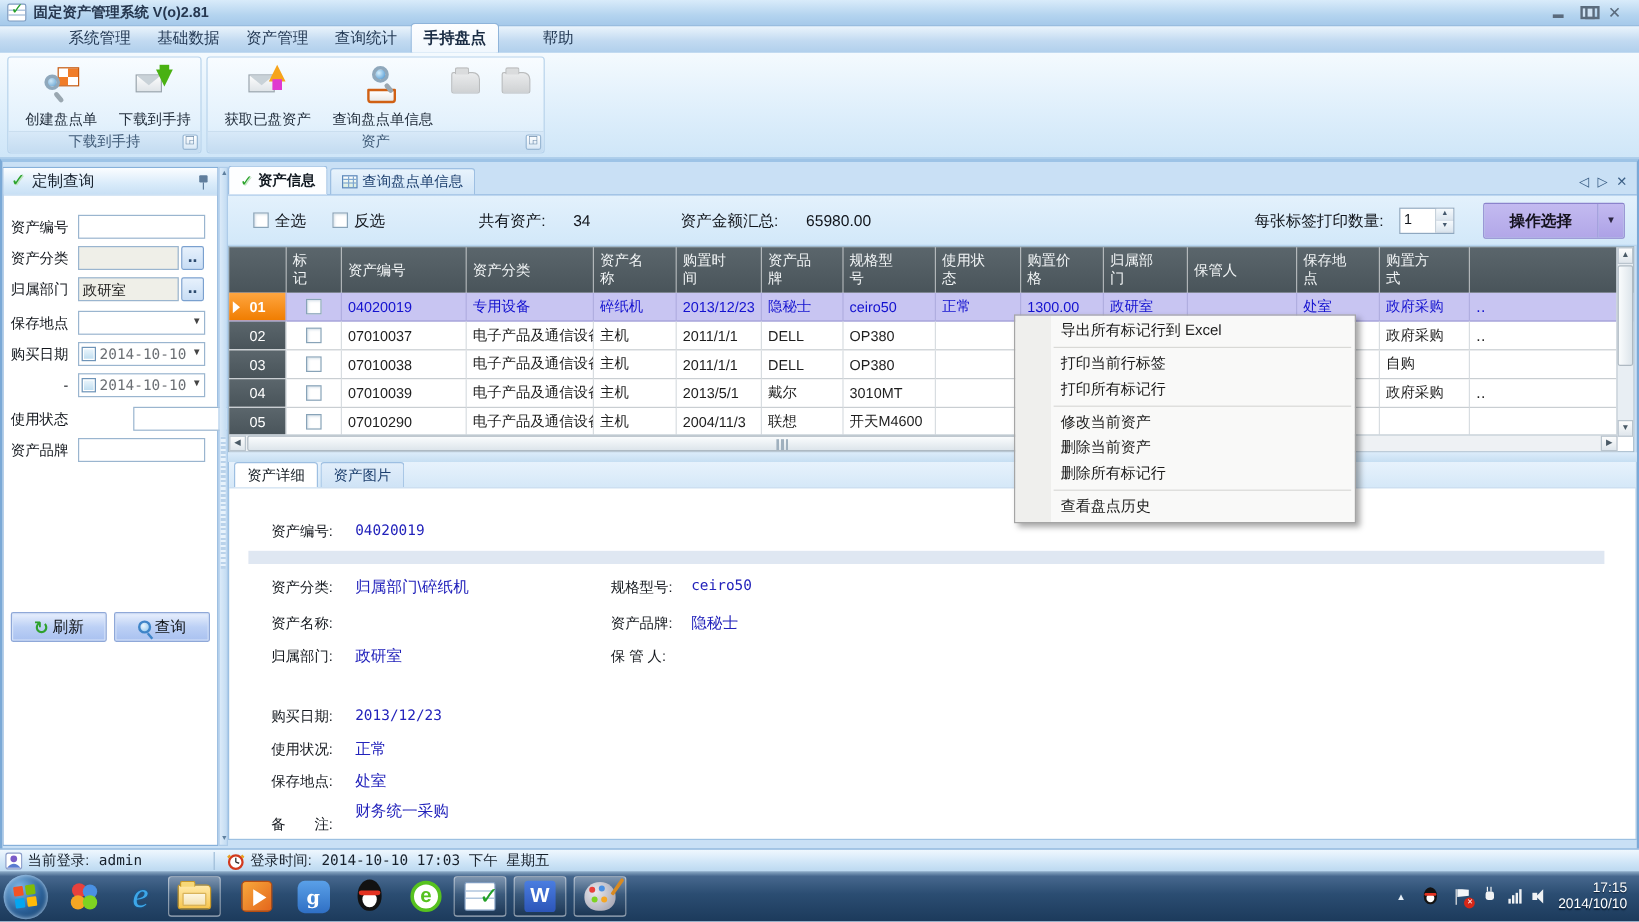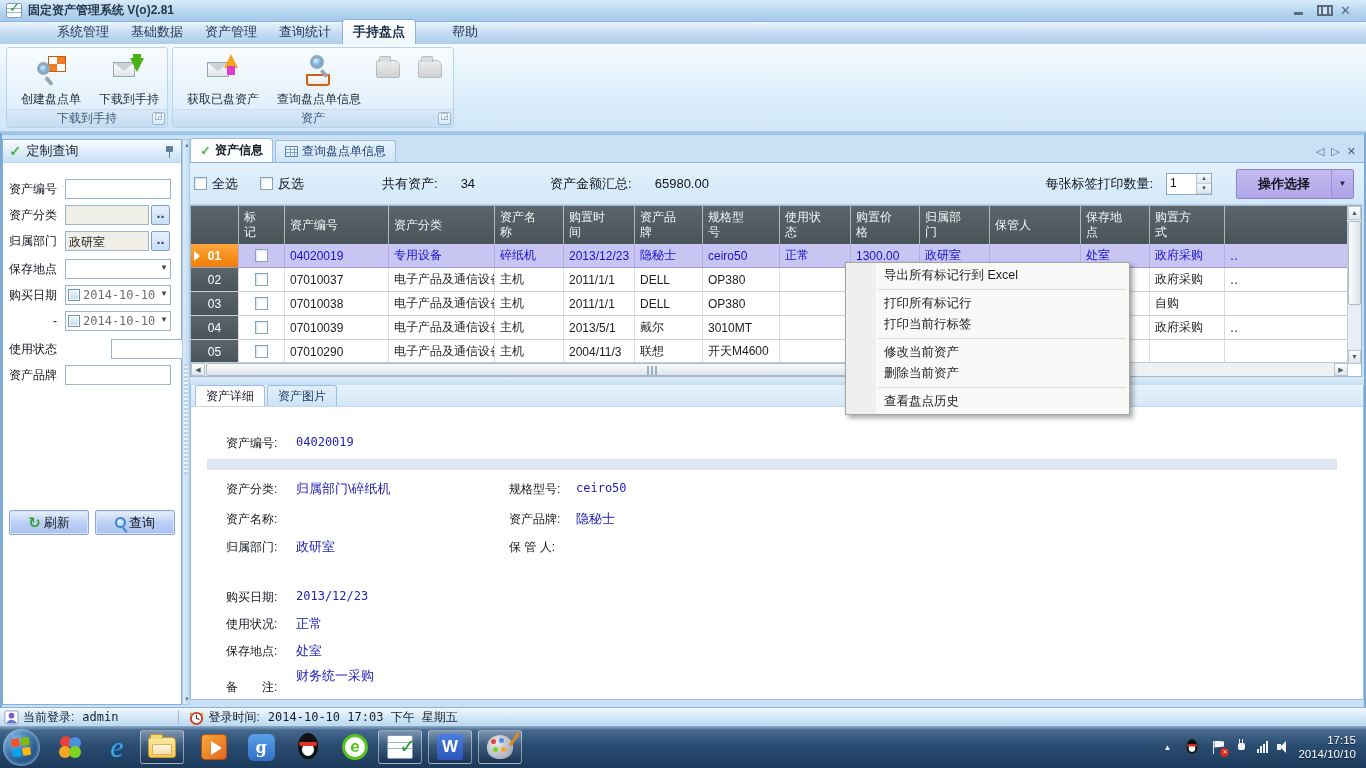--- a/index.html
+++ b/index.html
@@ -382,21 +382,21 @@
     <span>查询盘点单信息</span>
   </div>
   <div class="tabnav">
     <span>◁</span>
     <span>▷</span>
     <span>✕</span>
   </div>
 </div>
 
 <div class="abs gridbar">
-  <div class="gb-item" style="margin-left:4px;">
+  <div class="gb-item" style="margin-left:21px;">
     <span class="cbx"></span>
     <span>全选</span>
   </div>
   <div class="gb-item" style="margin-left:22px;">
     <span class="cbx"></span>
     <span>反选</span>
   </div>
   <div class="gb-item" style="margin-left:78px;">
     <span>共有资产:</span>
     <span style="margin-left:18px;">34</span>
@@ -611,25 +611,26 @@
     <span class="dl" style="left:35px; top:236px;">保存地点:</span>
     <span class="dv" style="left:105px; top:235px; font-size:13px;">处室</span>
     <span class="dl" style="left:35px; top:272px;">备　　注:</span>
     <span class="dv" style="left:105px; top:260px; font-size:13px;">财务统一采购</span>
   </div>
 </div>
 
 <div class="abs ctxmenu">
   <div class="mi">导出所有标记行到 Excel</div>
   <div class="msep"></div>
+  <div class="mi">打印当前行标签</div>
   <div class="mi">打印所有标记行</div>
-  <div class="mi">打印当前行标签</div>
   <div class="msep"></div>
   <div class="mi">修改当前资产</div>
   <div class="mi">删除当前资产</div>
+  <div class="mi">删除所有标记行</div>
   <div class="msep"></div>
   <div class="mi">查看盘点历史</div>
 </div>
 
 <div class="abs statusbar">
   <svg class="st-ic" viewBox="0 0 16 16">
     <rect x="1" y="1" width="14" height="14" rx="2" fill="#fff" stroke="#8a9cc8"></rect>
     <circle cx="8" cy="6" r="3" fill="#7a5bc8"></circle>
     <path d="M2 14 q6 -7 12 0 z" fill="#5a7ad0"></path>
   </svg>

